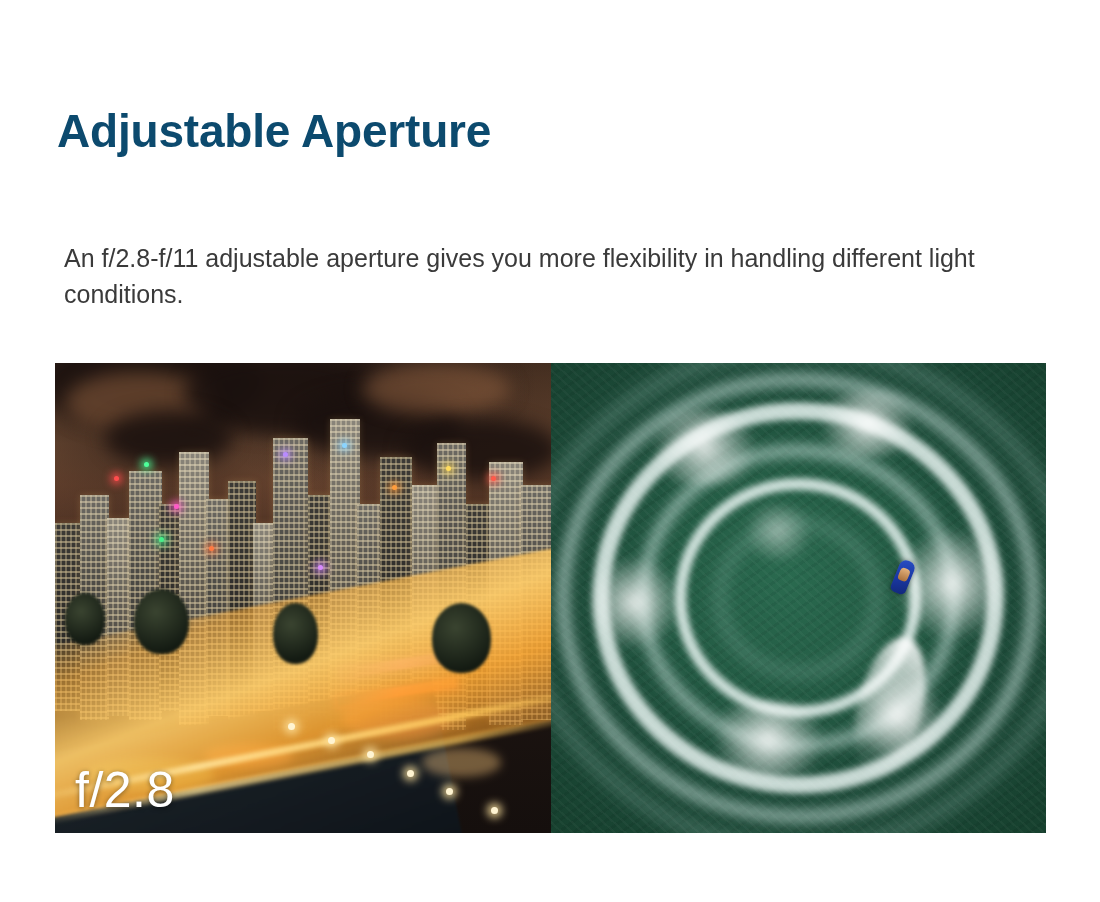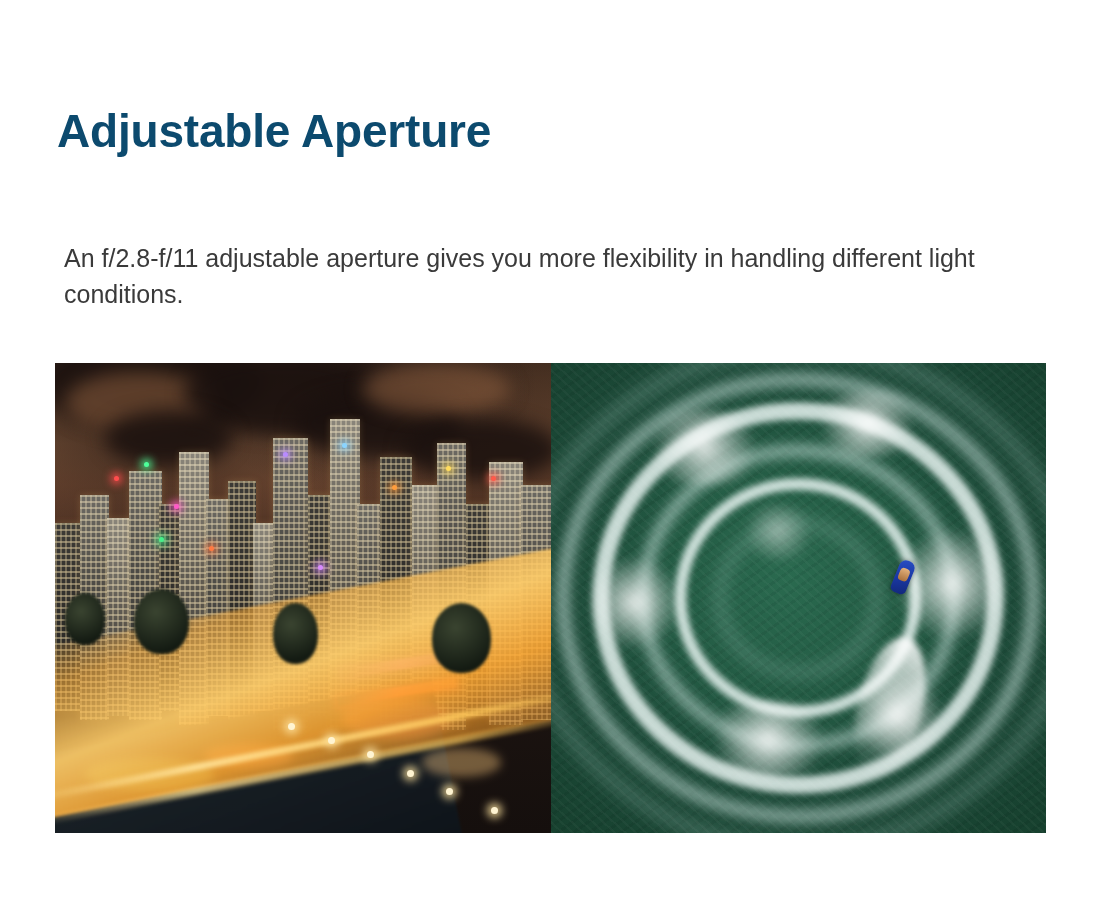--- a/index.html
+++ b/index.html
@@ -339,20 +339,21 @@
         <div class="tree" style="left:2%;bottom:40%;width:8%;height:11%;"></div>
 
         <span class="lamp" style="left:47%;bottom:22%;"></span>
         <span class="lamp" style="left:55%;bottom:19%;"></span>
         <span class="lamp" style="left:63%;bottom:16%;"></span>
         <span class="lamp" style="left:71%;bottom:12%;"></span>
         <span class="lamp" style="left:79%;bottom:8%;"></span>
         <span class="lamp" style="left:88%;bottom:4%;"></span>
       </div>
 
+      <span class="pane-label">f/2.8</span>
     </div>
 
     <div class="pane">
       <div class="pane-media">
         <div class="sea"></div>
         <div class="sea-noise"></div>
 
         <div class="wake-ring faint" style="width:108%;height:104%;border-width:10px;"></div>
         <div class="wake-ring soft" style="width:92%;height:90%;border-width:14px;"></div>
         <div class="wake-ring" style="width:76%;height:76%;border-width:17px;"></div>

